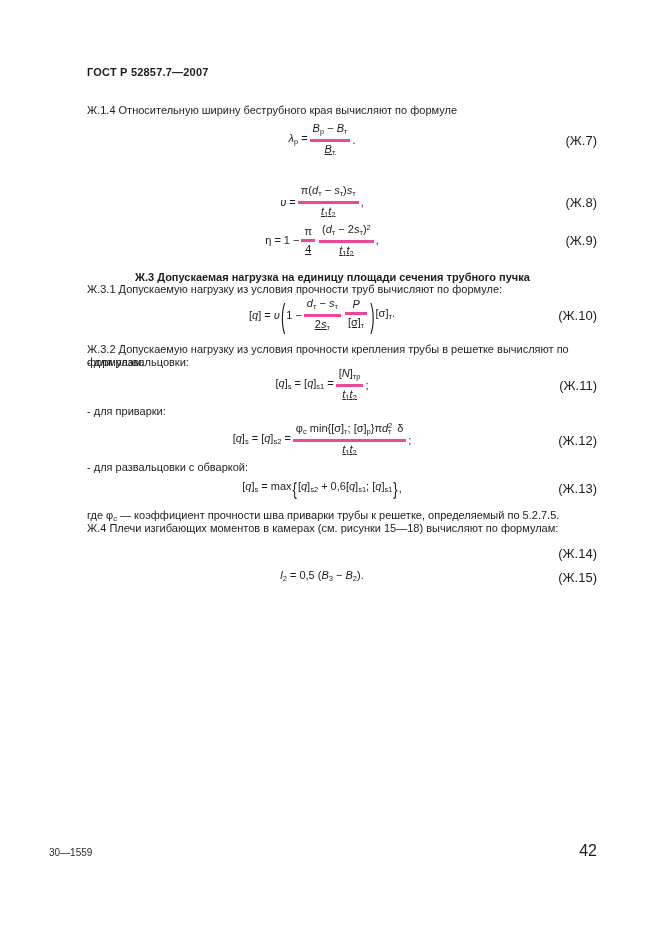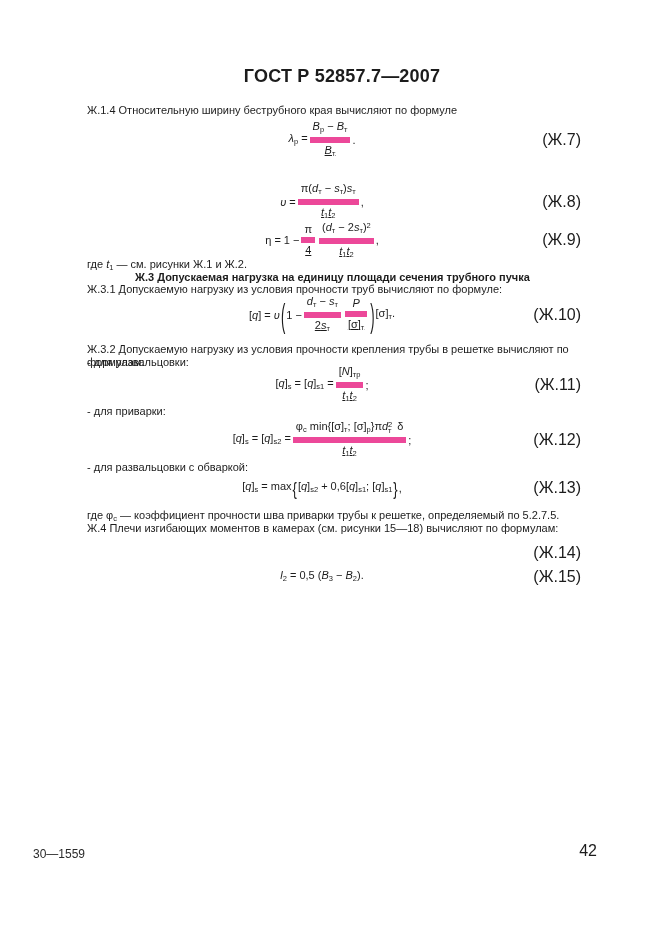--- a/index.html
+++ b/index.html
@@ -1,39 +1,39 @@
 <!DOCTYPE html>
 <html><head>
 <meta charset="utf-8">
 <style>
   html,body{margin:0;padding:0;background:#ffffff;}
   .page{
     position:relative;width:661px;height:936px;background:#ffffff;overflow:hidden;
     font-family:"Liberation Sans","DejaVu Sans",sans-serif;color:#1c1c1c;
   }
   .doc-header{
-    position:absolute;top:66px;left:87px;right:64px;text-align:center;
-    font-size:18px;font-weight:bold;letter-spacing:.2px;
+    position:absolute;top:66px;left:87px;right:64px;text-align:left;
+    font-size:11px;font-weight:bold;letter-spacing:.2px;
   }
   .para{position:absolute;left:87px;right:58px;font-size:11px;line-height:13px;}
   .para.bold{font-weight:bold;margin-left:48px;}
   .frow{position:absolute;left:87px;right:64px;display:flex;align-items:center;}
   .fmath{flex:1;text-align:center;padding-right:40px;font-size:11px;white-space:nowrap;}
-  .flabel{position:absolute;right:16px;top:50%;transform:translateY(-50%);font-size:16px;}
+  .flabel{position:absolute;right:0;top:50%;transform:translateY(-50%);font-size:13px;}
   .frac{display:inline-block;vertical-align:middle;text-align:center;margin:0 2px;line-height:13px;}
-  .frac .nu{display:block;padding:0 3px 1px;border-bottom:6px solid #ec4899;}
+  .frac .nu{display:block;padding:0 3px 1px;border-bottom:3px solid #ec4899;}
   .frac .de{display:block;padding:1px 3px 0;text-decoration:underline;}
   .mseg{display:inline-block;vertical-align:middle;line-height:13px;}
   .bigp{display:inline-block;vertical-align:middle;font-size:13px;padding:0 1px;transform:scaleY(2.3);}
   sub{font-size:7.5px;vertical-align:-2px;}
   sup{font-size:7.5px;vertical-align:3px;}
   .ss{display:inline-block;position:relative;width:6px;height:13px;vertical-align:middle;}
   .ss sup{position:absolute;left:0;top:-3px;}
   .ss sub{position:absolute;left:0;bottom:-3px;}
-  .footer-code{position:absolute;left:33px;top:847px;font-size:12px;color:#2a2a2a;}
+  .footer-code{position:absolute;left:49px;top:847px;font-size:10px;color:#2a2a2a;}
   .footer-page{position:absolute;right:64px;top:842px;font-size:16px;}
   i{font-style:italic;}
 </style>
 </head>
 <body>
 
 <div class="page">
 
   <div class="doc-header">ГОСТ Р 52857.7—2007</div>
 
@@ -48,21 +48,20 @@
   <div class="frow" style="top:184px;height:36px">
     <div class="fmath"><span class="mseg"><i>υ</i> = </span><span class="frac"><span class="nu">π(<i>d</i><sub>т</sub> − <i>s</i><sub>т</sub>)<i>s</i><sub>т</sub></span><span class="de"><i>t</i><sub>1</sub><i>t</i><sub>2</sub></span></span><span class="mseg">,</span></div>
     <span class="flabel">(Ж.8)</span>
   </div>
 
   <div class="frow" style="top:222px;height:36px">
     <div class="fmath"><span class="mseg">η = 1 − </span><span class="frac"><span class="nu">π</span><span class="de">4</span></span><span class="mseg"> </span><span class="frac"><span class="nu">(<i>d</i><sub>т</sub> − 2<i>s</i><sub>т</sub>)<sup>2</sup></span><span class="de"><i>t</i><sub>1</sub><i>t</i><sub>2</sub></span></span><span class="mseg">,</span></div>
     <span class="flabel">(Ж.9)</span>
   </div>
 
-  <div class="para" style="top:258px">где <i>t</i><sub>1</sub> — см. рисунки Ж.1 и Ж.2.</div>
   <div class="para bold" style="top:271px">Ж.3 Допускаемая нагрузка на единицу площади сечения трубного пучка</div>
   <div class="para" style="top:283px">Ж.3.1 Допускаемую нагрузку из условия прочности труб вычисляют по формуле:</div>
 
   <div class="frow" style="top:297px;height:36px">
     <div class="fmath"><span class="mseg">[<i>q</i>] = <i>υ</i></span><span class="bigp" style="transform: scaleY(2.5);">(</span><span class="mseg">1 − </span><span class="frac"><span class="nu"><i>d</i><sub>т</sub> − <i>s</i><sub>т</sub></span><span class="de">2<i>s</i><sub>т</sub></span></span><span class="frac"><span class="nu"><i>P</i></span><span class="de">[σ]<sub>т</sub></span></span><span class="bigp" style="transform: scaleY(2.5);">)</span><span class="mseg">[σ]<sub>т</sub>.</span></div>
     <span class="flabel">(Ж.10)</span>
   </div>
 
   <div class="para" style="top:343px">Ж.3.2 Допускаемую нагрузку из условия прочности крепления трубы в решетке вычисляют по формулам:</div>
   <div class="para" style="top:356px">- для развальцовки:</div>

